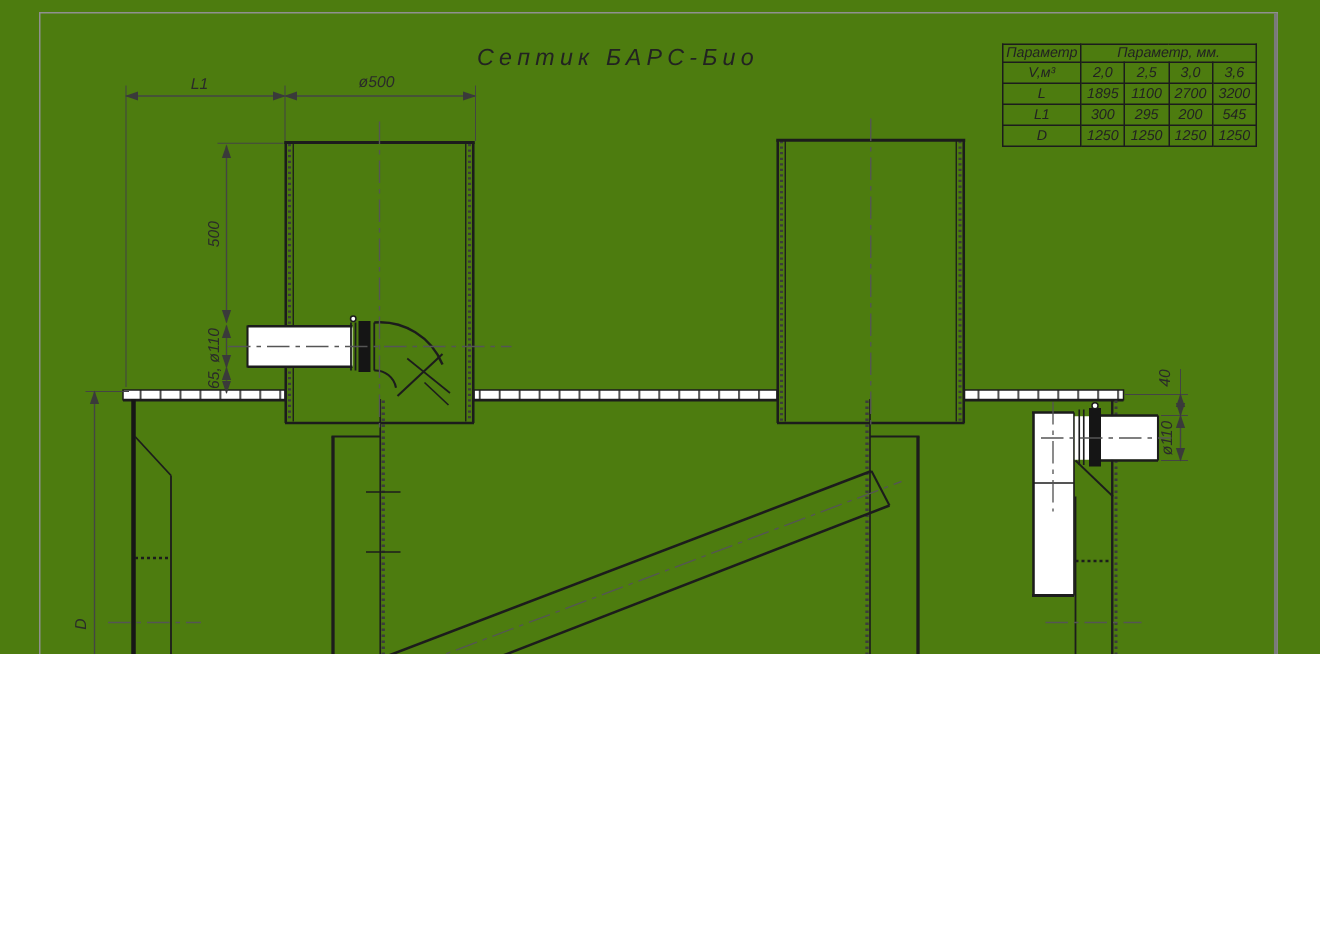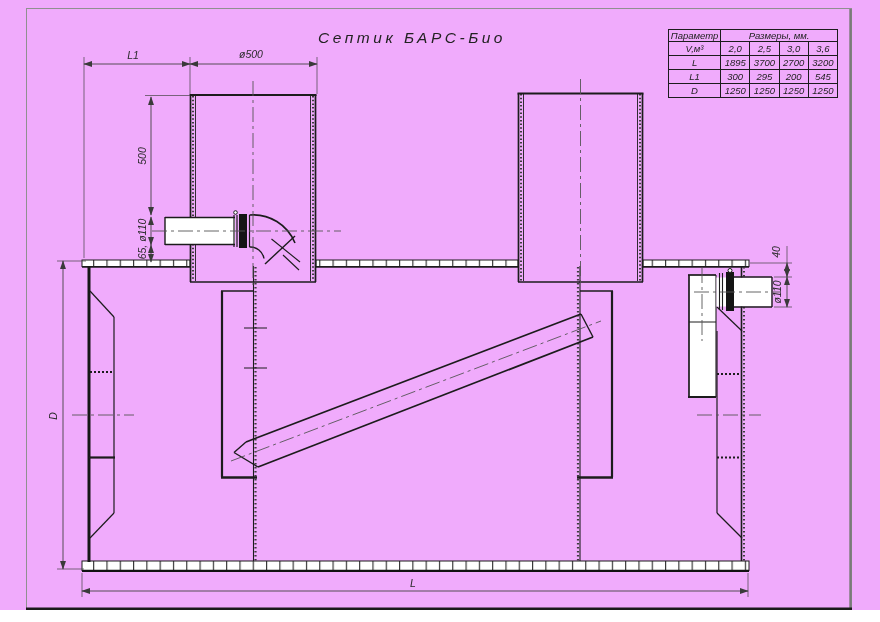--- a/index.html
+++ b/index.html
@@ -1,17 +1,17 @@
 <!DOCTYPE html>
 <html><head>
 <meta charset="utf-8">
 <style>
   html,body{margin:0;padding:0;background:#fff;}
   .stage{
-    position:relative;width:880px;height:610px;background:#f0abfc;overflow:hidden;
+    position:relative;width:880px;height:436px;background:#4d7c0f;overflow:hidden;
     font-family:"Liberation Sans",sans-serif;
   }
   .stage svg{position:absolute;left:0;top:0;}
   
   .spec-table{
     position:absolute;left:668px;top:29px;width:170px;
     font-family:"Liberation Sans",sans-serif;
   }
   .spec-table table{
     border-collapse:collapse;width:100%;
@@ -226,33 +226,33 @@
   <text class="dimtxt" x="413" y="587" text-anchor="middle">L</text>
   <text class="dimtxt" x="780" y="252" text-anchor="middle" transform="rotate(-90 780 252)">40</text>
   <text class="dimtxt" x="781" y="292" text-anchor="middle" transform="rotate(-90 781 292)">ø110</text>
 </svg>
 
 <div class="spec-table">
   <table>
     <tbody>
           <tr class="hdr">
       <td class="c0">Параметр</td>
-      <td colspan="4">Размеры, мм.</td>
+      <td colspan="4">Параметр, мм.</td>
     </tr>
     <tr>
       <td class="c0">V,м³</td>
       <td class="cv">2,0</td>
       <td class="cv">2,5</td>
       <td class="cv">3,0</td>
       <td class="cv">3,6</td>
     </tr>
     <tr>
       <td class="c0">L</td>
       <td class="cv">1895</td>
-      <td class="cv">3700</td>
+      <td class="cv">1100</td>
       <td class="cv">2700</td>
       <td class="cv">3200</td>
     </tr>
     <tr>
       <td class="c0">L1</td>
       <td class="cv">300</td>
       <td class="cv">295</td>
       <td class="cv">200</td>
       <td class="cv">545</td>
     </tr>

